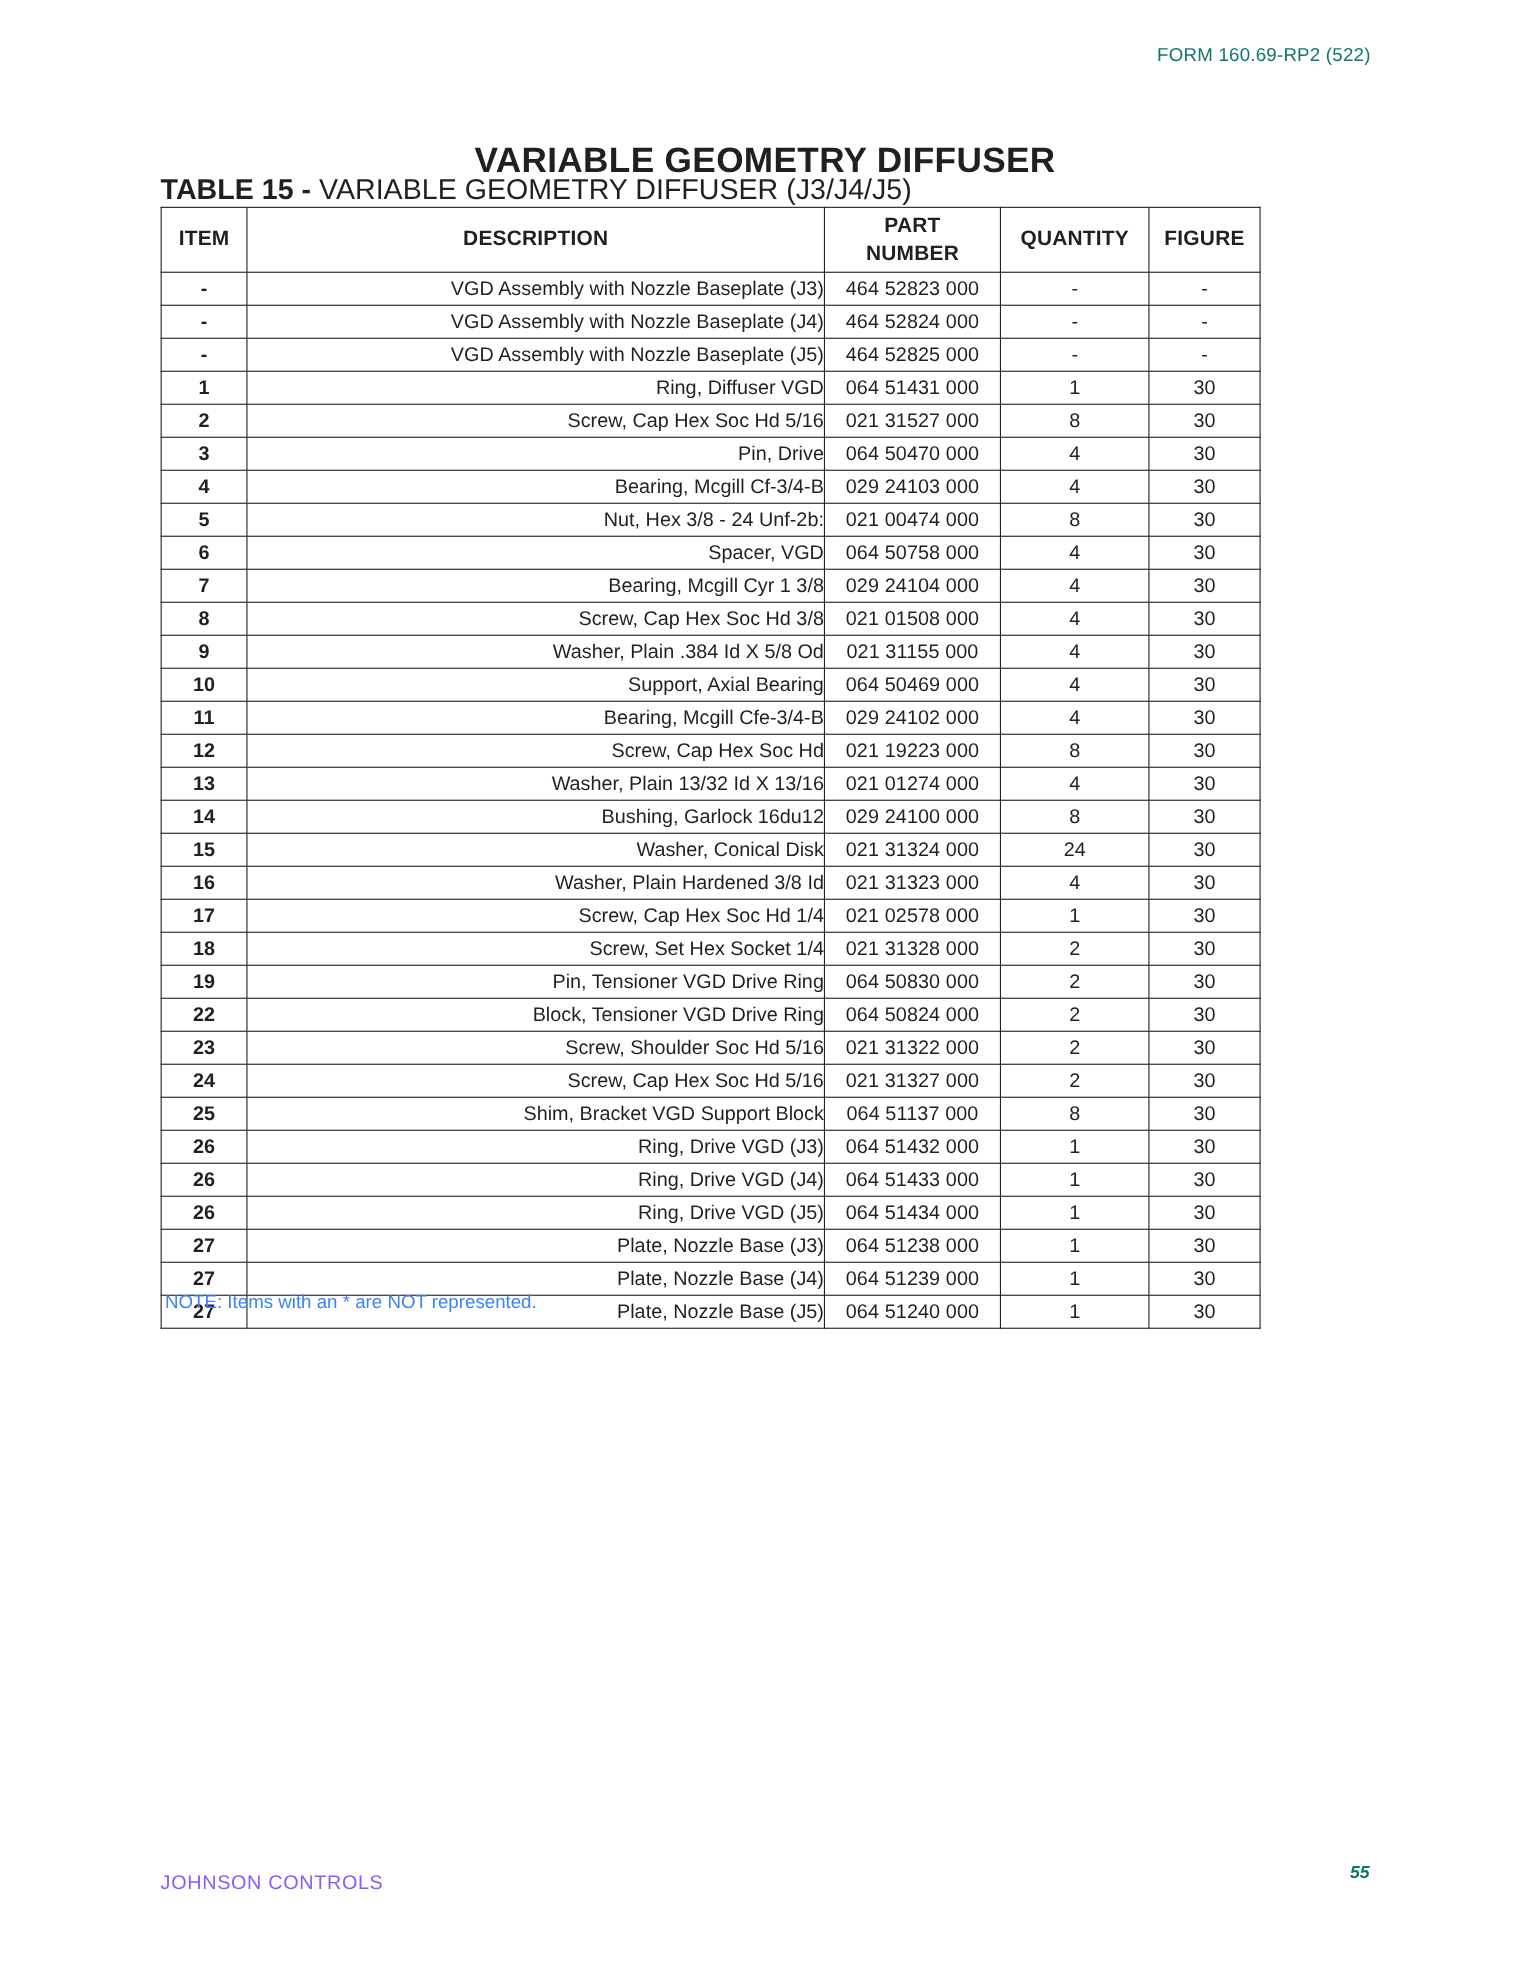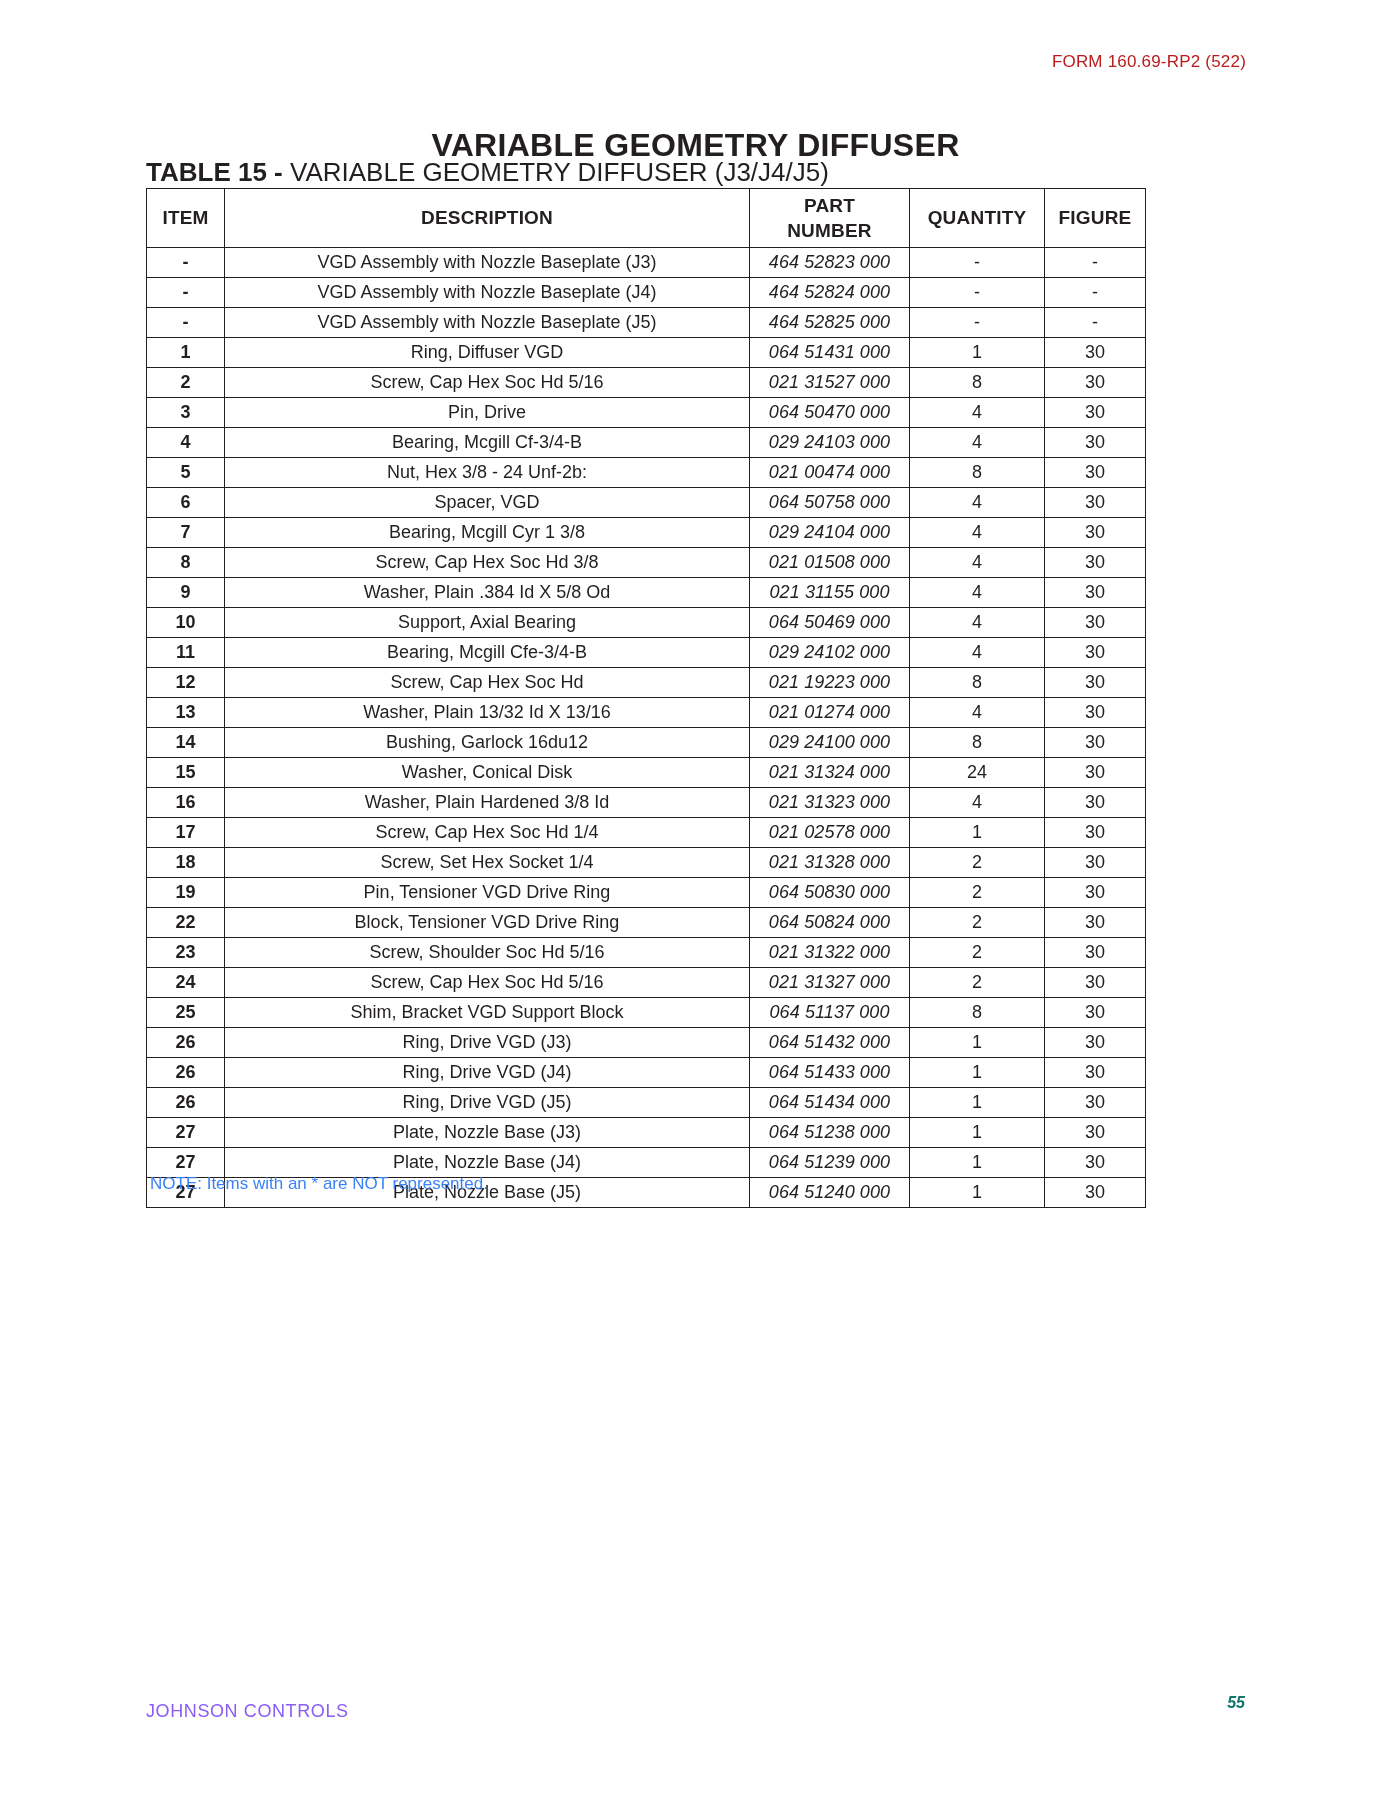--- a/index.html
+++ b/index.html
@@ -22,24 +22,24 @@
     width: 1391px;
     height: 1800px;
     box-sizing: border-box;
     padding: 0;
   }
 
   
   .form-header {
     position: absolute;
     right: 145px;
-    top: 52px;
+    top: 40px;
     font-size: 17px;
     letter-spacing: 0.2px;
-    color: #b91c1c;
+    color: #0f766e;
     white-space: nowrap;
   }
 
   
   .page-title {
     position: absolute;
     left: 0;
     right: 0;
     top: 96px;
     text-align: center;
@@ -107,29 +107,28 @@
     height: 29px;
     font-size: 18px;
     vertical-align: middle;
   }
   td.cell-item {
     text-align: center;
     font-weight: bold;
     font-size: 18px;
   }
   td.cell-desc {
-    text-align: center;
+    text-align: right;
     padding-left: 10px;
   }
   td.cell-desc.indent {
   }
   td.cell-part {
     text-align: center;
     letter-spacing: 0.1px;
-    font-style: italic;
   }
   td.cell-qty,
   td.cell-fig {
     text-align: center;
   }
 
   
   .table-note {
     position: absolute;
     left: 150px;

